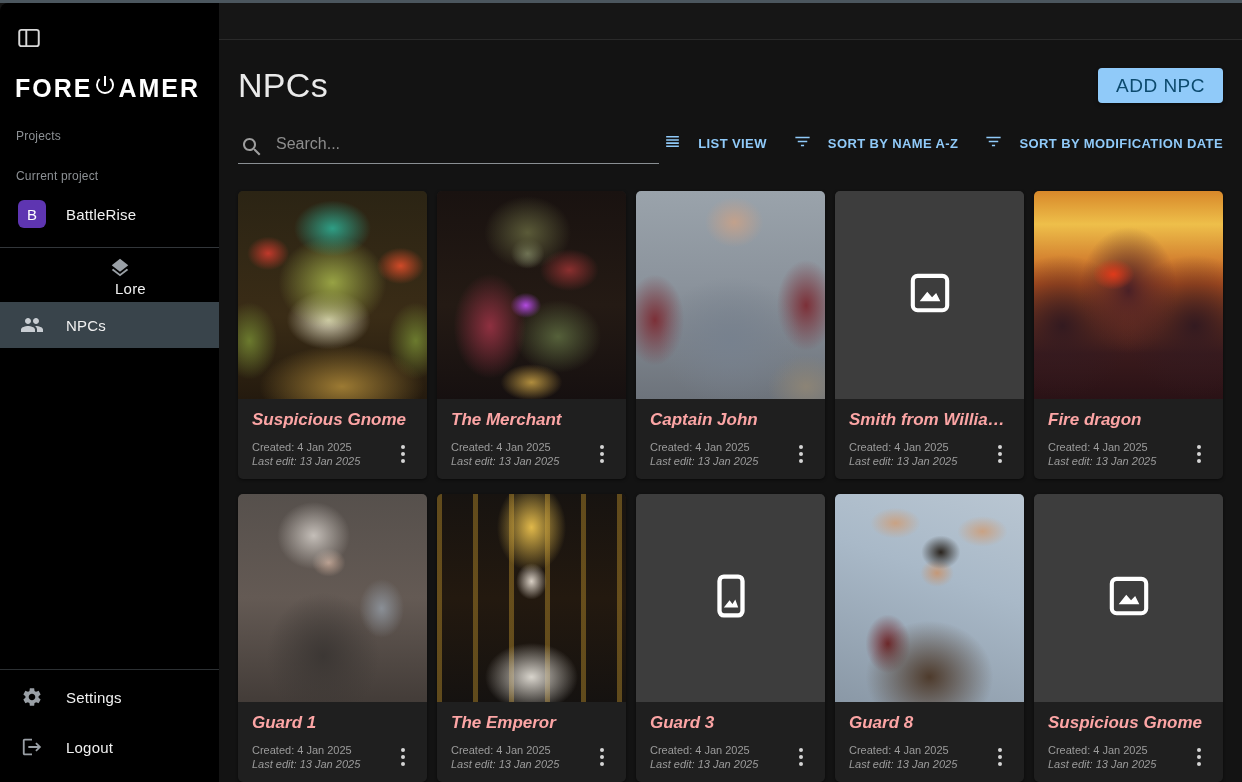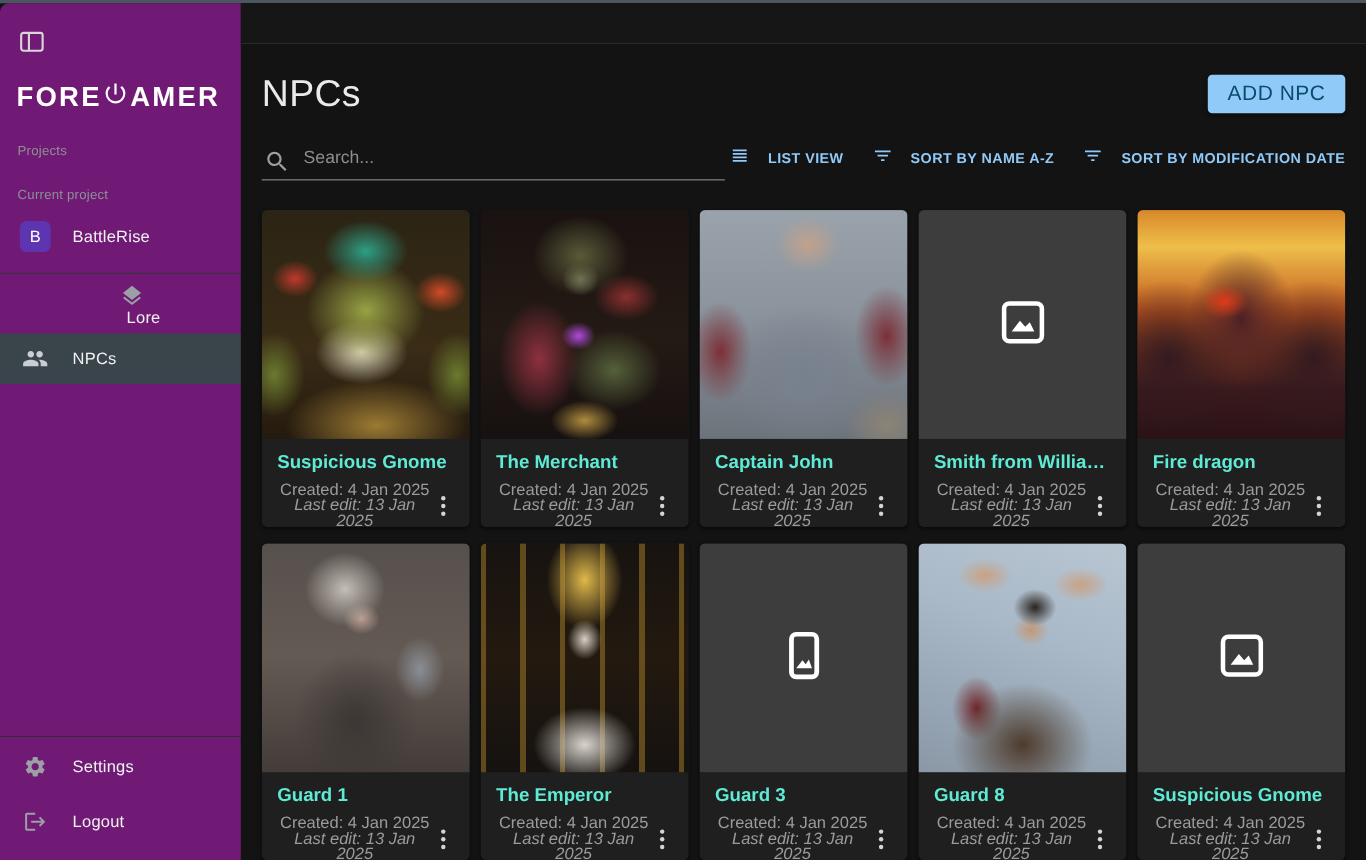--- a/index.html
+++ b/index.html
@@ -1,21 +1,21 @@
 <!DOCTYPE html>
 <html><head>
 <meta charset="utf-8">
 <style>
   * { margin:0; padding:0; box-sizing:border-box; }
   html,body { width:1242px; height:782px; overflow:hidden; background:#121212;
               font-family:"Liberation Sans", sans-serif; color:#fff; }
   .app { display:flex; width:1242px; height:782px; border-top:3px solid #4b565e; }
 
   
-  .sidebar { width:219px; min-width:219px; height:100%; background:#701a75;
+  .sidebar { width:219px; min-width:219px; height:100%; background:#000000;
              display:flex; flex-direction:column; border-top-left-radius:8px; }
   .collapse-btn { margin:22px 0 0 16px; width:28px; height:28px; cursor:pointer; }
   .logo { margin:20px 0 0 15px; font-size:25px; font-weight:700; letter-spacing:2px;
           color:#fff; display:flex; align-items:center; }
   .logo svg { margin:0 1px; }
   .section-label { margin:26px 0 0 16px; font-size:12px; color:#8d9195; letter-spacing:.2px; }
   .side-item { display:flex; align-items:center; height:46px; padding-left:20px;
                cursor:pointer; margin-top:4px; }
   .side-item .si-icon { width:24px; height:24px; display:flex; align-items:center; justify-content:center; }
   .side-item .si-label { margin-left:22px; font-size:15px; color:#f1f1f1; letter-spacing:.2px; }
@@ -49,24 +49,24 @@
               cursor:pointer; font-family:inherit; }
 
   
   .grid { margin-top:27px; display:grid; grid-template-columns:repeat(5,189px);
           column-gap:10px; row-gap:15px; }
   .card { width:189px; height:288px; background:#1f1f1f; border-radius:5px;
           overflow:hidden; cursor:pointer; box-shadow:0 1px 3px rgba(0,0,0,.5); }
   .card-media { height:208px; width:100%; display:flex; align-items:center; justify-content:center; }
   .card-media.ph { background:#3d3d3d; }
   .card-body { padding:11px 14px 0 14px; }
-  .card-title { font-size:17px; font-weight:700; color:#5eead4; white-space:nowrap;
-                overflow:hidden; text-overflow:ellipsis; }
+  .card-title { font-size:17px; font-weight:700; color:#fca5a5; white-space:nowrap;
+                overflow:hidden; text-overflow:ellipsis;font-style:italic; }
   .card-meta { display:flex; justify-content:space-between; align-items:center; margin-top:9px; }
-  .meta-lines { font-size:15px; color:#9b9b9b; line-height:14px;text-align:center; }
+  .meta-lines { font-size:11px; color:#9b9b9b; line-height:14px; }
   .meta-edit { font-style:italic; }
   .dots { display:flex; flex-direction:column; gap:3px; padding:6px 8px; cursor:pointer; }
   .dots span { width:4px; height:4px; border-radius:50%; background:#d5d5d5; }
 
   
   .art-gnome { background:
     radial-gradient(55px 40px at 50% 18%, #2e9e85 0%, rgba(46,158,133,0) 70%),
     radial-gradient(30px 24px at 16% 30%, #c0392b 0%, rgba(192,57,43,0) 70%),
     radial-gradient(34px 26px at 86% 36%, #d04a28 0%, rgba(208,74,40,0) 70%),
     radial-gradient(72px 62px at 50% 44%, #97a244 0%, rgba(151,162,68,0) 75%),

